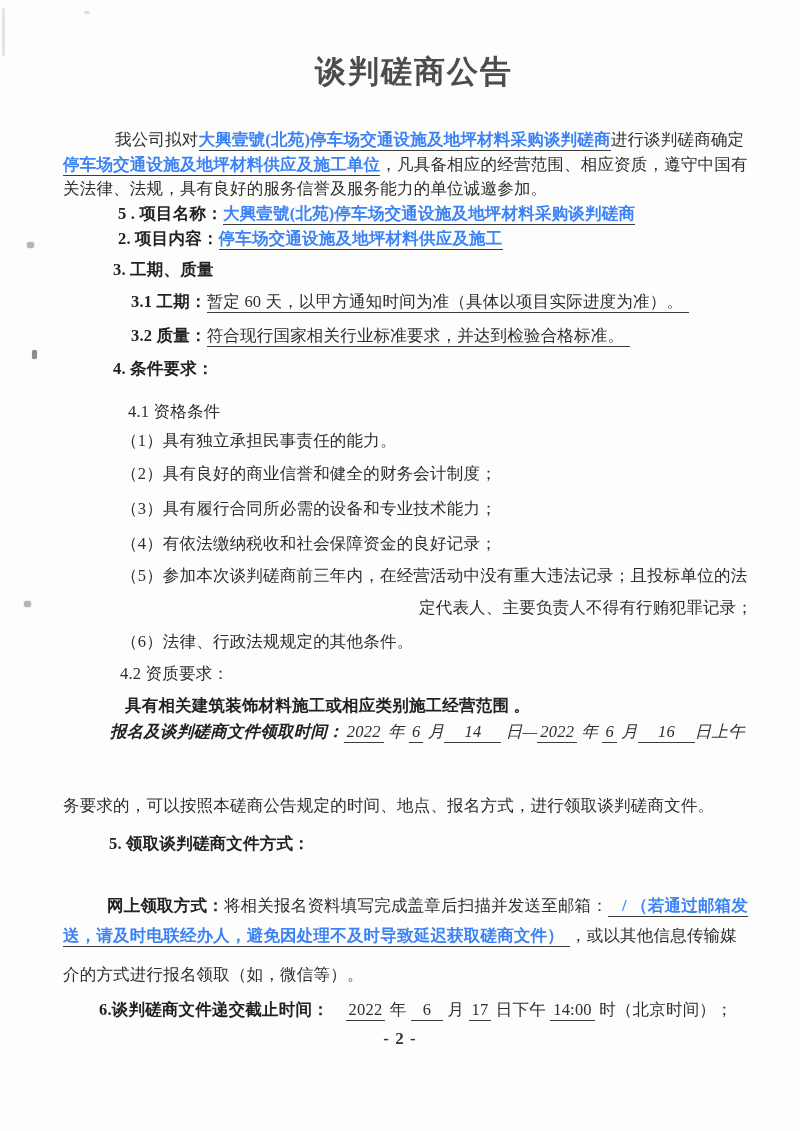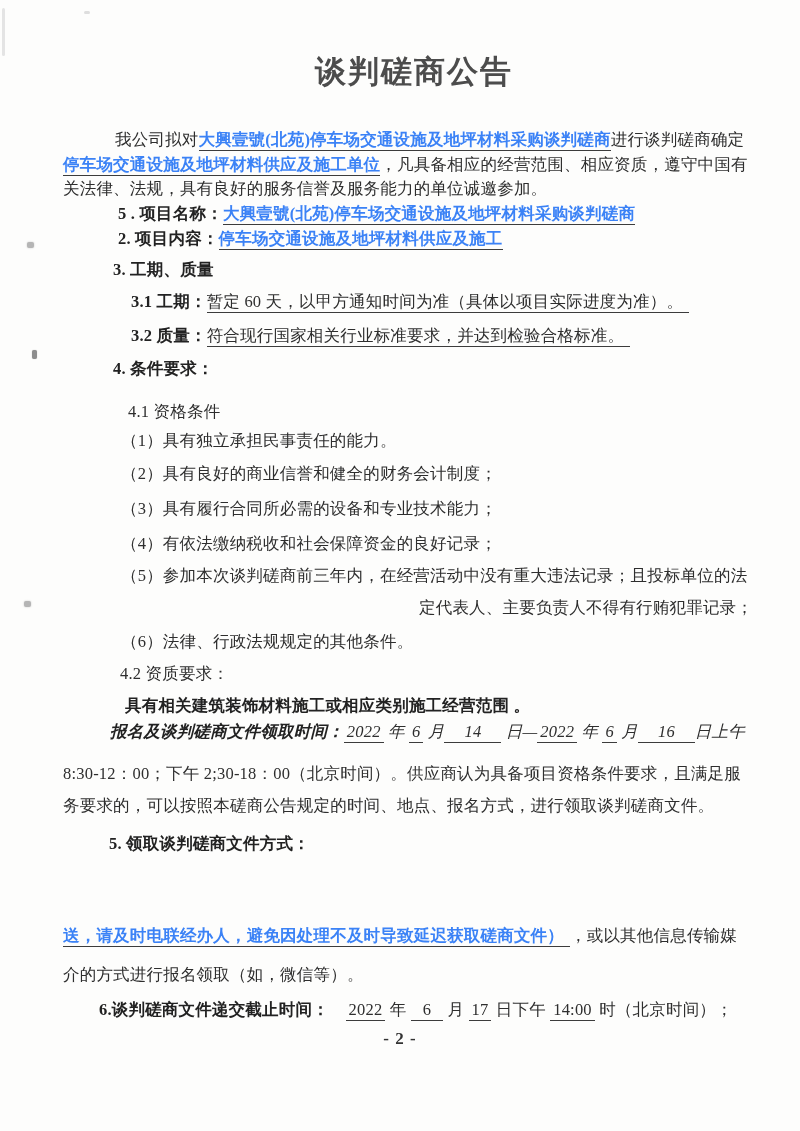--- a/index.html
+++ b/index.html
@@ -73,24 +73,24 @@
   <div class="ln" style="top:461px;padding-left:58px;"><span>（2）具有良好的商业信誉和健全的财务会计制度；</span></div>
   <div class="ln" style="top:496px;padding-left:58px;"><span>（3）具有履行合同所必需的设备和专业技术能力；</span></div>
   <div class="ln" style="top:531px;padding-left:58px;"><span>（4）有依法缴纳税收和社会保障资金的良好记录；</span></div>
   <div class="ln" style="top:563px;padding-left:58px;"><span>（5）参加本次谈判磋商前三年内，在经营活动中没有重大违法记录；且投标单位的法</span></div>
   <div class="ln" style="top:595px;text-align:right;"><span>定代表人、主要负责人不得有行贿犯罪记录；</span></div>
   <div class="ln" style="top:629px;padding-left:58px;"><span>（6）法律、行政法规规定的其他条件。</span></div>
   <div class="ln" style="top:661px;padding-left:57px;"><span>4.2 资质要求：</span></div>
   <div class="ln" style="top:693px;padding-left:62px;"><span class="b">具有相关建筑装饰材料施工或相应类别施工经营范围 。</span></div>
 
   <div class="ln" style="top:719px;padding-left:47px;font-style:italic;"><span class="b">报名及谈判磋商文件领取时间：</span><span class="u padnum">2022</span><span> 年 </span><span class="u padnum">6</span><span> 月</span><span class="u wide">14</span><span> 日—</span><span class="u padnum">2022</span><span> 年 </span><span class="u padnum">6</span><span> 月</span><span class="u wide">16</span><span>日上午</span></div>
-  <div class="ln" style="top:761px;"><span>8:30-12：00；下午 2;30-18：00（北京时间）。供应商认为具备项目资格条件要求，且满足服</span></div>
   <div class="ln" style="top:793px;"><span>务要求的，可以按照本磋商公告规定的时间、地点、报名方式，进行领取谈判磋商文件。</span></div>
 
   <div class="ln" style="top:831px;padding-left:46px;"><span class="b">5.  领取谈判磋商文件方式：</span></div>
+  <div class="ln" style="top:893px;padding-left:44px;"><span class="b">网上领取方式：</span><span>将相关报名资料填写完成盖章后扫描并发送至邮箱：</span><span class="bu leadpad">/ （若通过邮箱发</span></div>
   <div class="ln" style="top:923px;"><span class="bu smalltail">送，请及时电联经办人，避免因处理不及时导致延迟获取磋商文件）</span><span>，或以其他信息传输媒</span></div>
   <div class="ln" style="top:962px;"><span>介的方式进行报名领取（如，微信等）。</span></div>
 
   <div class="ln" style="top:997px;padding-left:36px;"><span class="b">6.谈判磋商文件递交截止时间：</span><span>　</span><span class="u padnum">2022</span><span> 年 </span><span class="u midwide">6</span><span> 月 </span><span class="u padnum">17</span><span> 日下午 </span><span class="u padnum">14:00</span><span> 时（北京时间）；</span></div>
 
   <div class="ln footer" style="top:1026px;">- 2 -</div>
 
 </div>
 
 </body></html>

